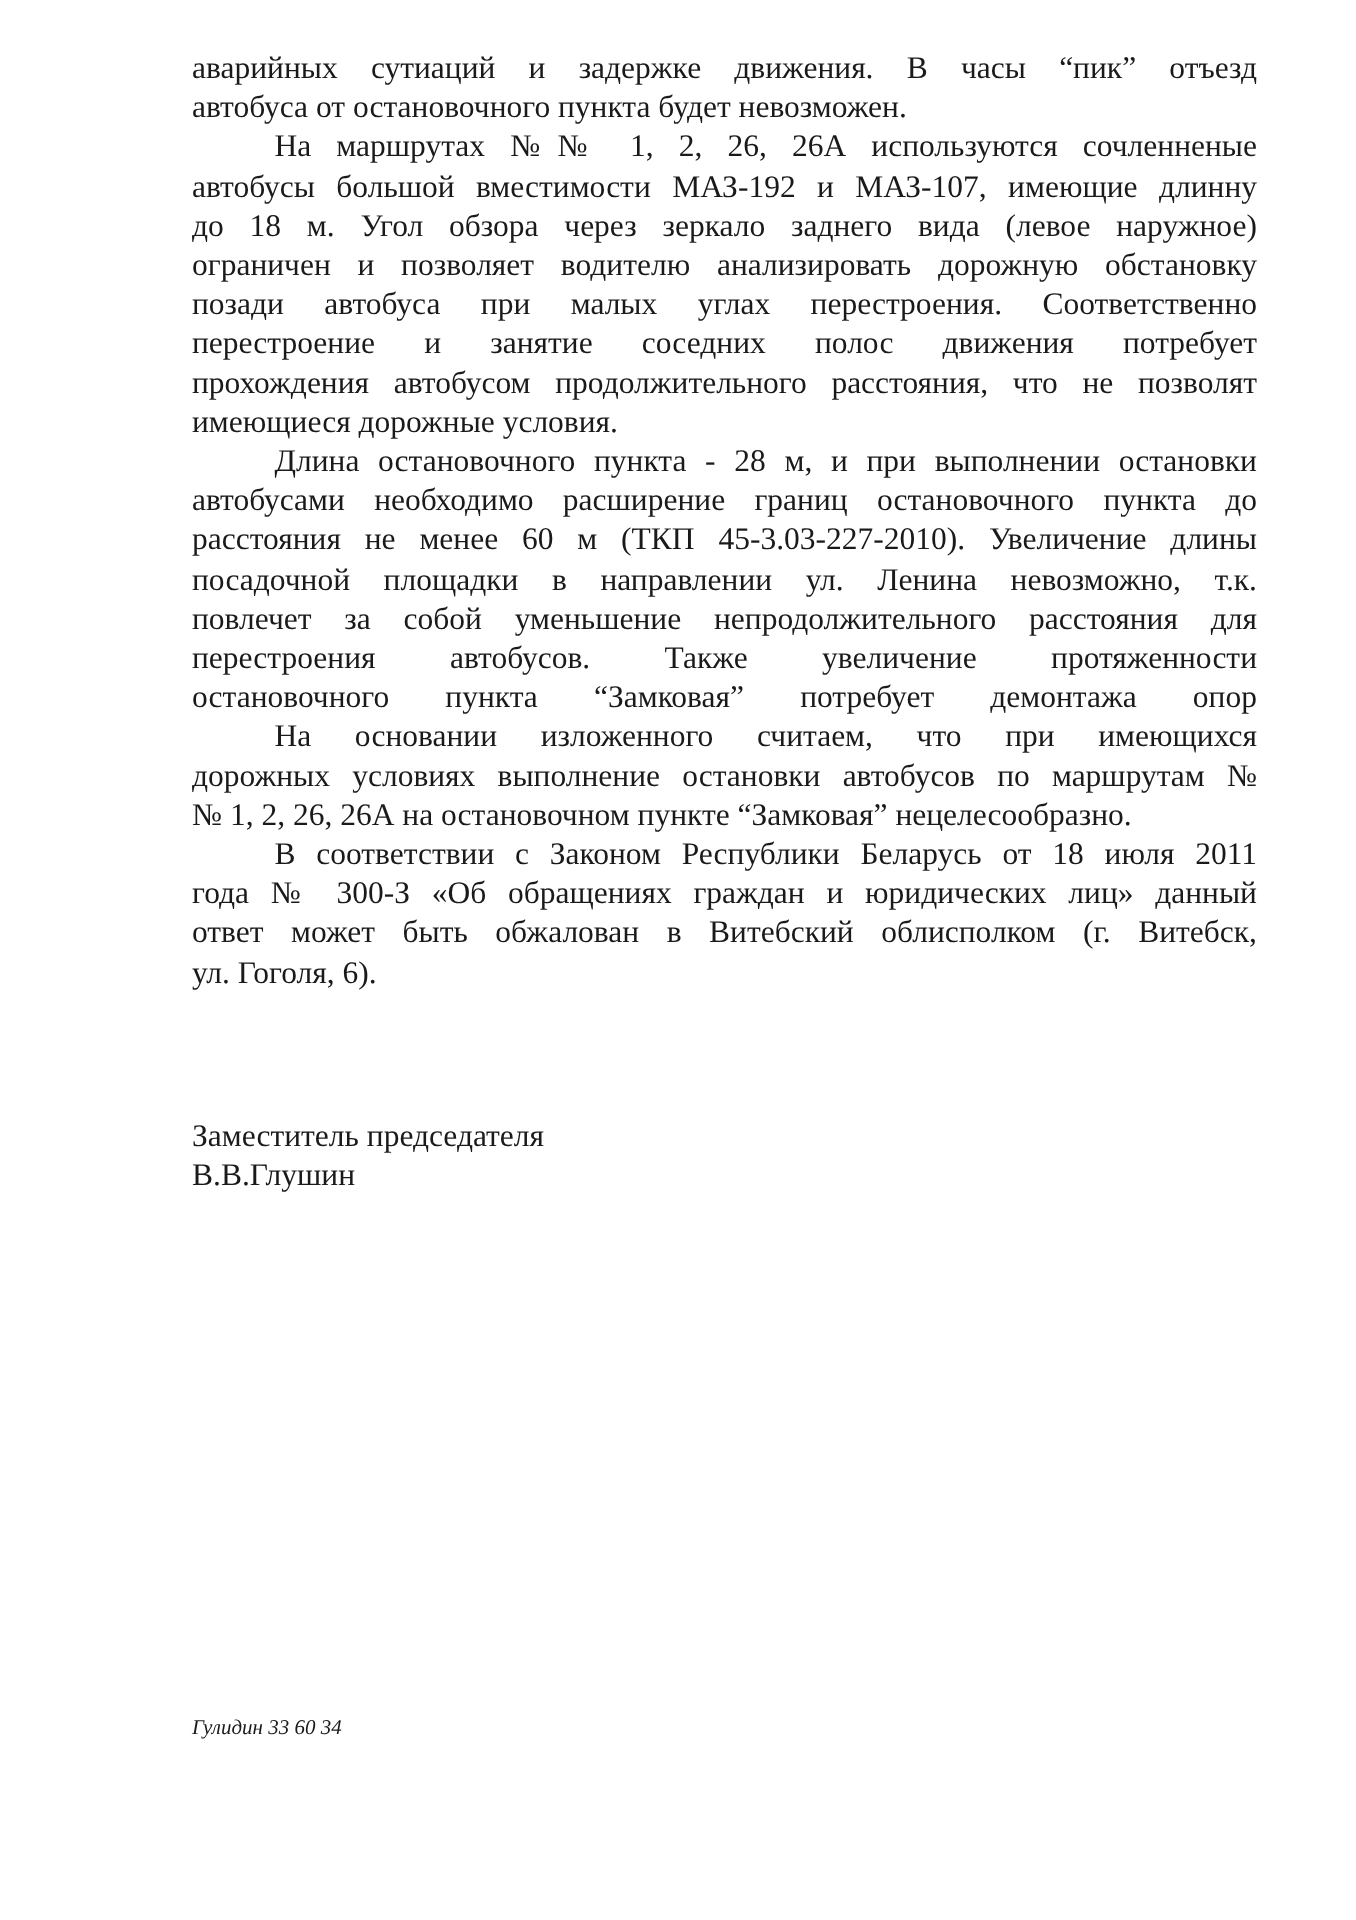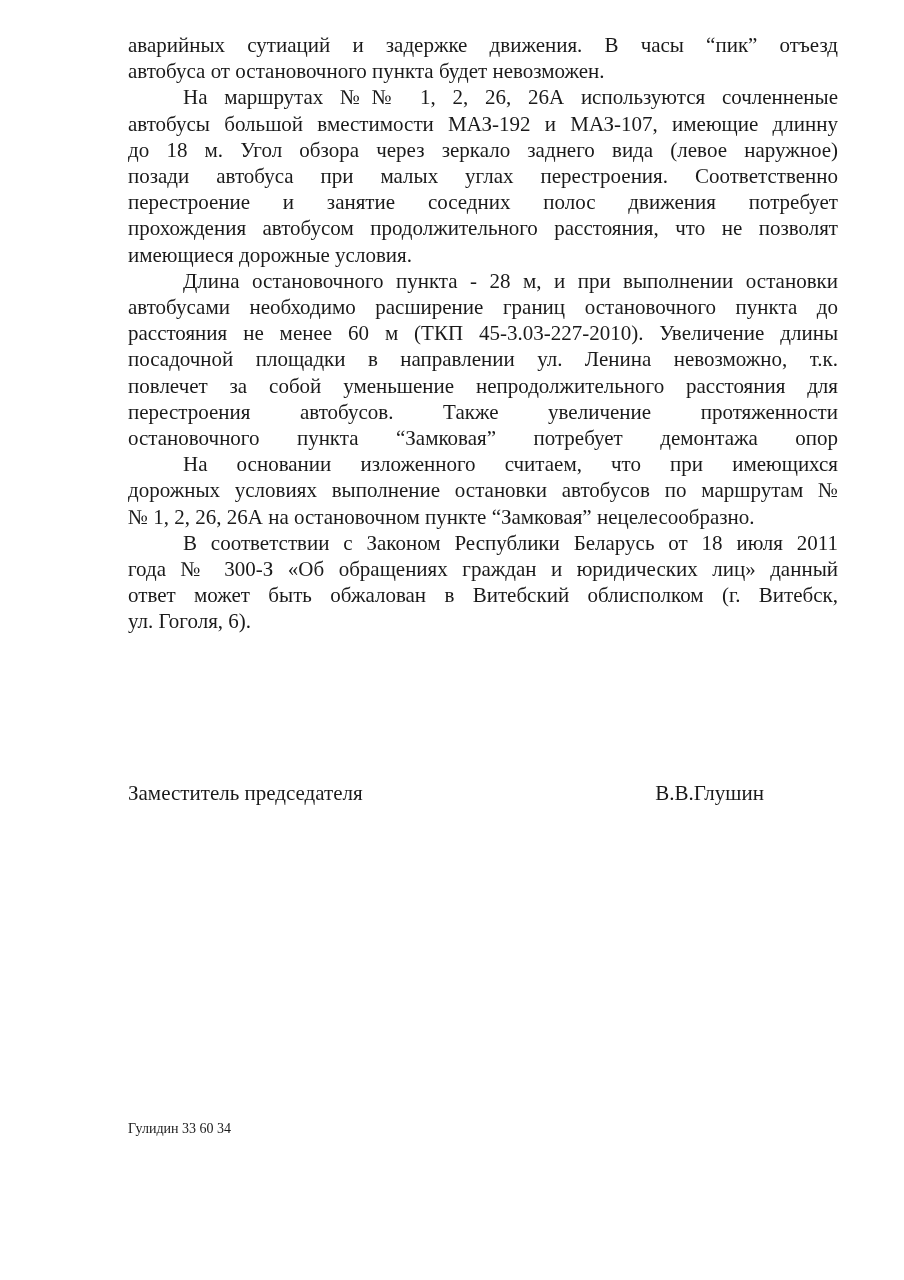--- a/index.html
+++ b/index.html
@@ -30,51 +30,54 @@
   .line.justify {
     text-align: justify;
     text-align-last: justify;
   }
   .line.indent {
     text-indent: 55px;
   }
   .signature-row {
     position: absolute;
     left: 128px;
-    top: 780px;
+    top: 744px;
     width: 710px;
     display: flex;
     justify-content: space-between;
     align-items: baseline;
     font-size: 21px;
     line-height: 26.2px;
+    flex-direction: column;
   }
   .signature-name {
     margin-right: 74px;
   }
   .footer-ref {
     position: absolute;
     left: 128px;
-    top: 1120px;
+    top: 1144px;
     font-size: 14px;
     line-height: 18px;
+    font-style: italic;
   }
 </style>
 </head>
 <body>
 
 <div class="page" style="--page-bg: #ffffff; --text-color: #1a1a1a;">
 
   <div class="body-text">
 
       <div class="line justify">аварийных сутиаций и задержке движения. В часы “пик” отъезд</div>
       <div class="line">автобуса от остановочного пункта будет невозможен.</div>
       <div class="line justify indent">На маршрутах №№ 1, 2, 26, 26А используются сочленненые</div>
       <div class="line justify">автобусы большой вместимости МАЗ-192 и МАЗ-107, имеющие длинну</div>
       <div class="line justify">до 18 м. Угол обзора через зеркало заднего вида (левое наружное)</div>
+      <div class="line justify">ограничен и позволяет водителю анализировать дорожную обстановку</div>
       <div class="line justify">позади автобуса при малых углах перестроения. Соответственно</div>
       <div class="line justify">перестроение и занятие соседних полос движения потребует</div>
       <div class="line justify">прохождения автобусом продолжительного расстояния, что не позволят</div>
       <div class="line">имеющиеся дорожные условия.</div>
       <div class="line justify indent">Длина остановочного пункта - 28 м, и при выполнении остановки</div>
       <div class="line justify">автобусами необходимо расширение границ остановочного пункта до</div>
       <div class="line justify">расстояния не менее 60 м (ТКП 45-3.03-227-2010). Увеличение длины</div>
       <div class="line justify">посадочной площадки в направлении ул. Ленина невозможно, т.к.</div>
       <div class="line justify">повлечет за собой уменьшение непродолжительного расстояния для</div>
       <div class="line justify">перестроения автобусов. Также увеличение протяженности</div>

